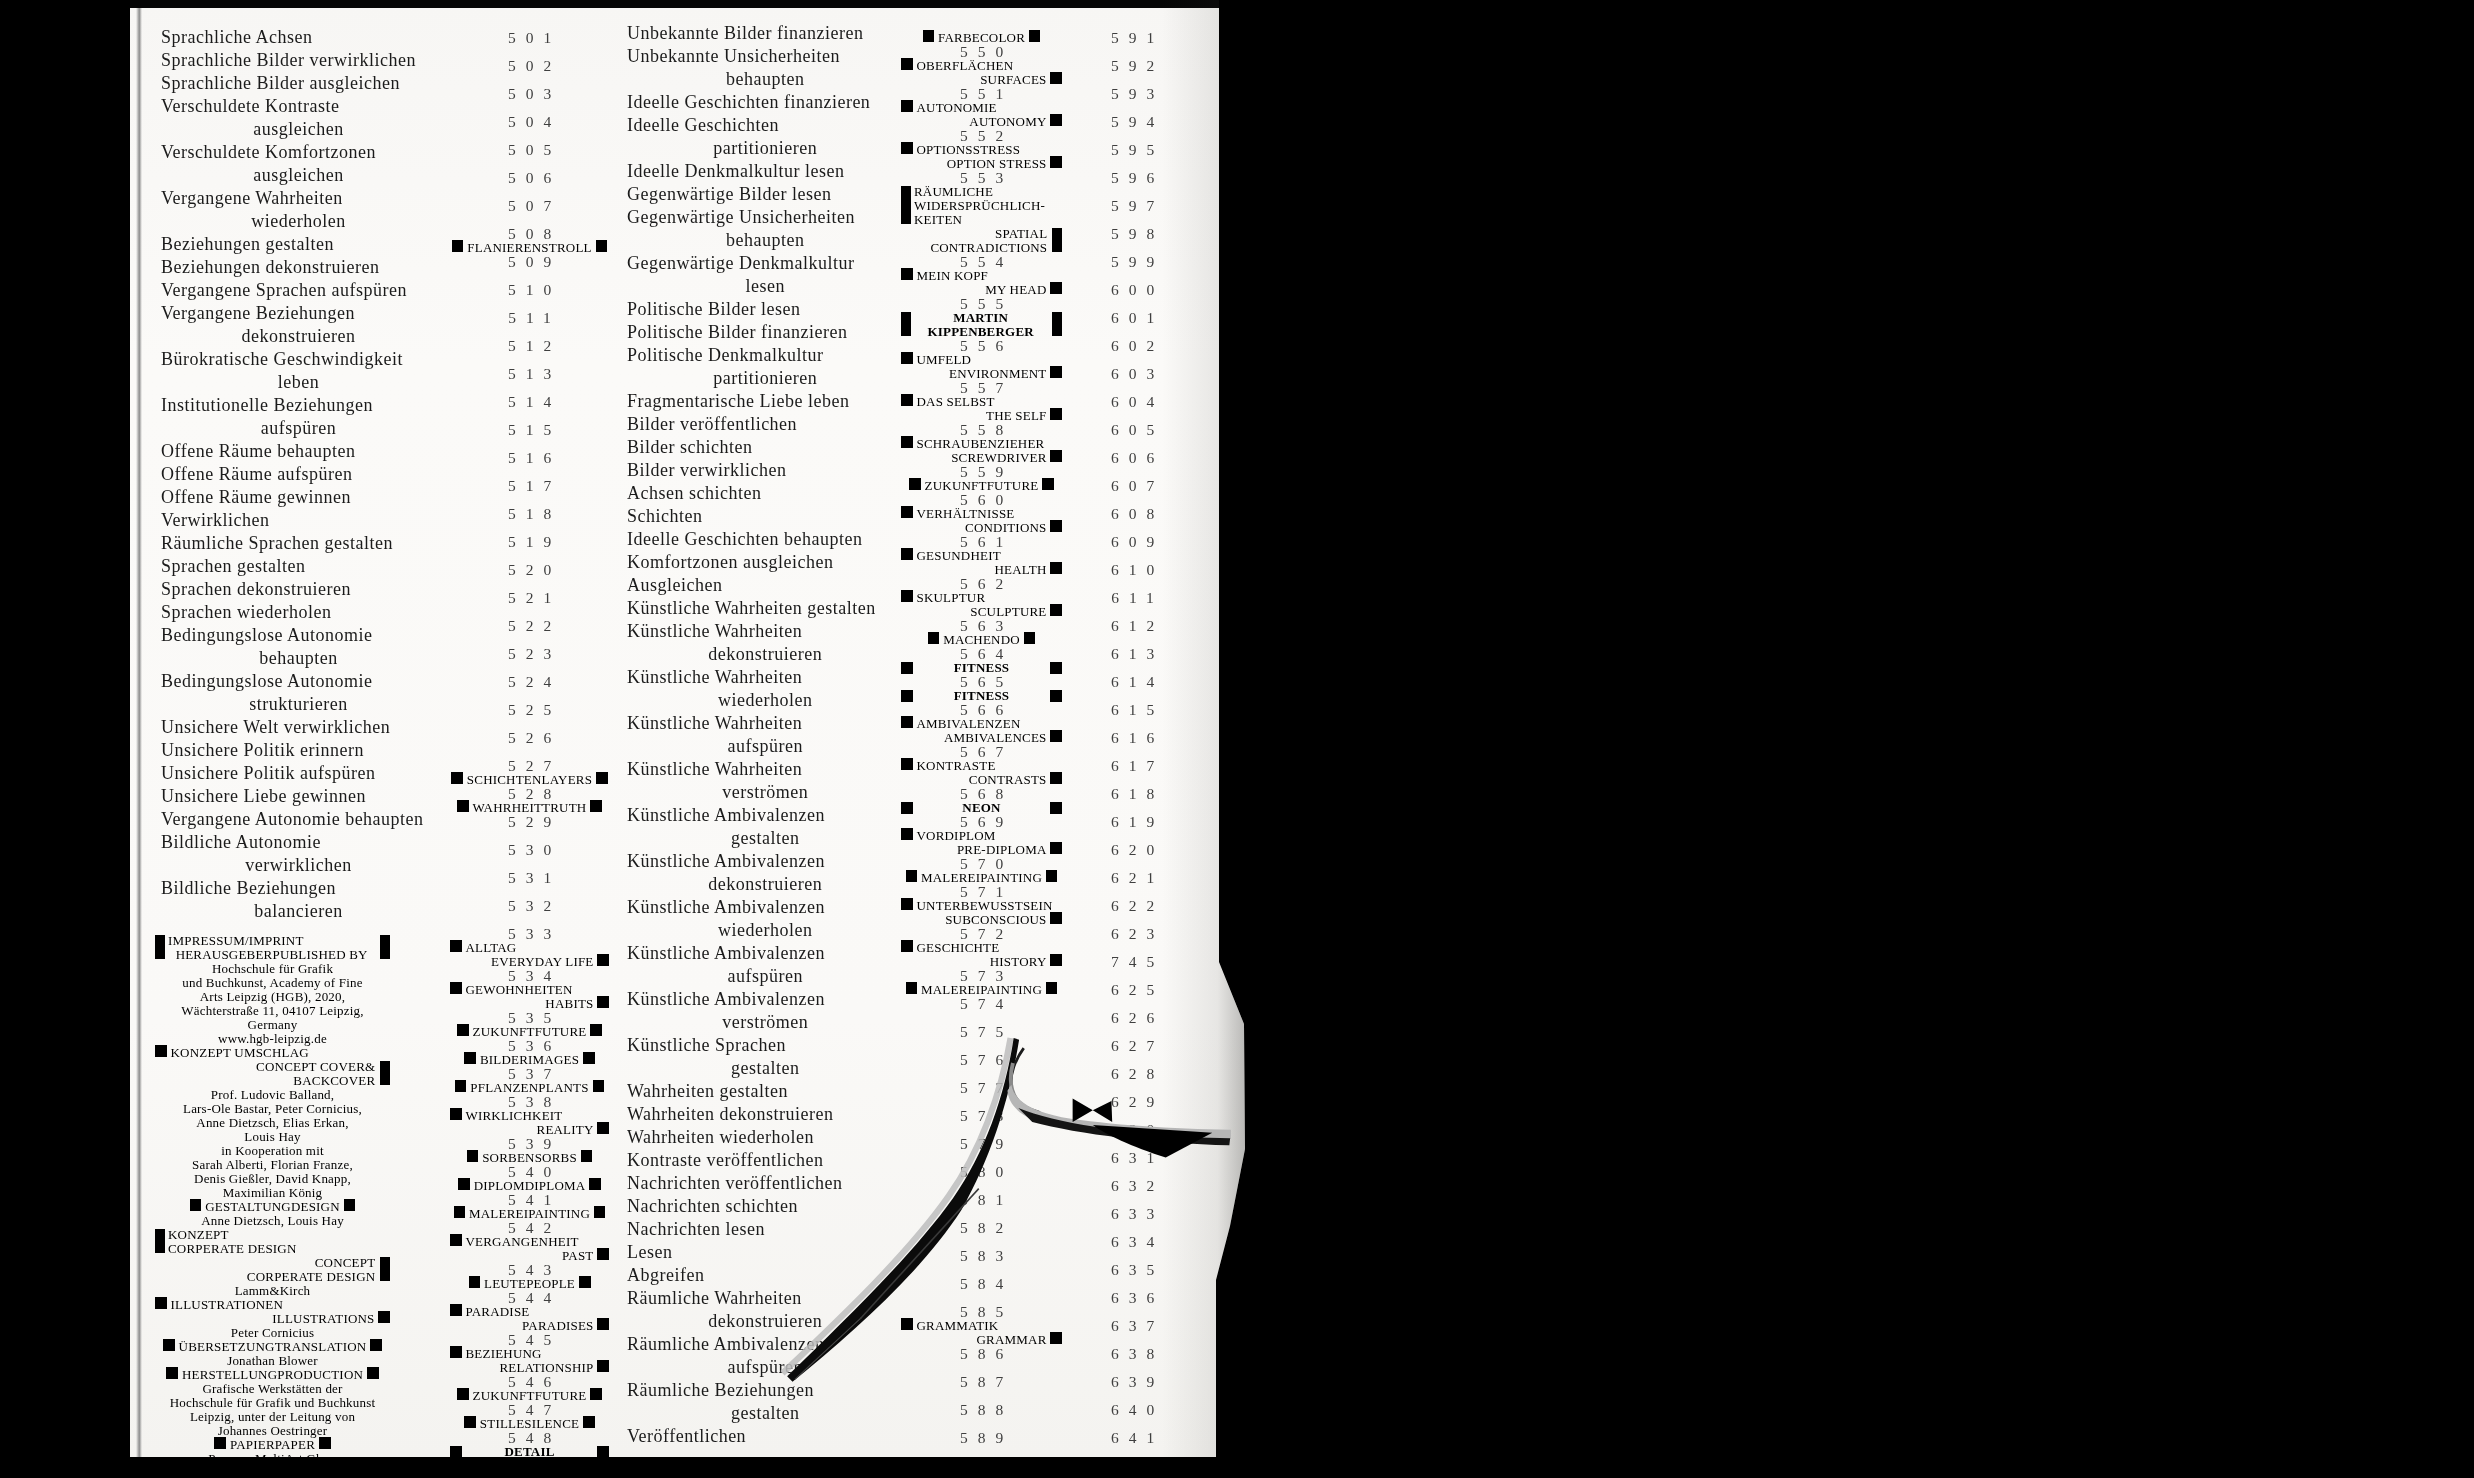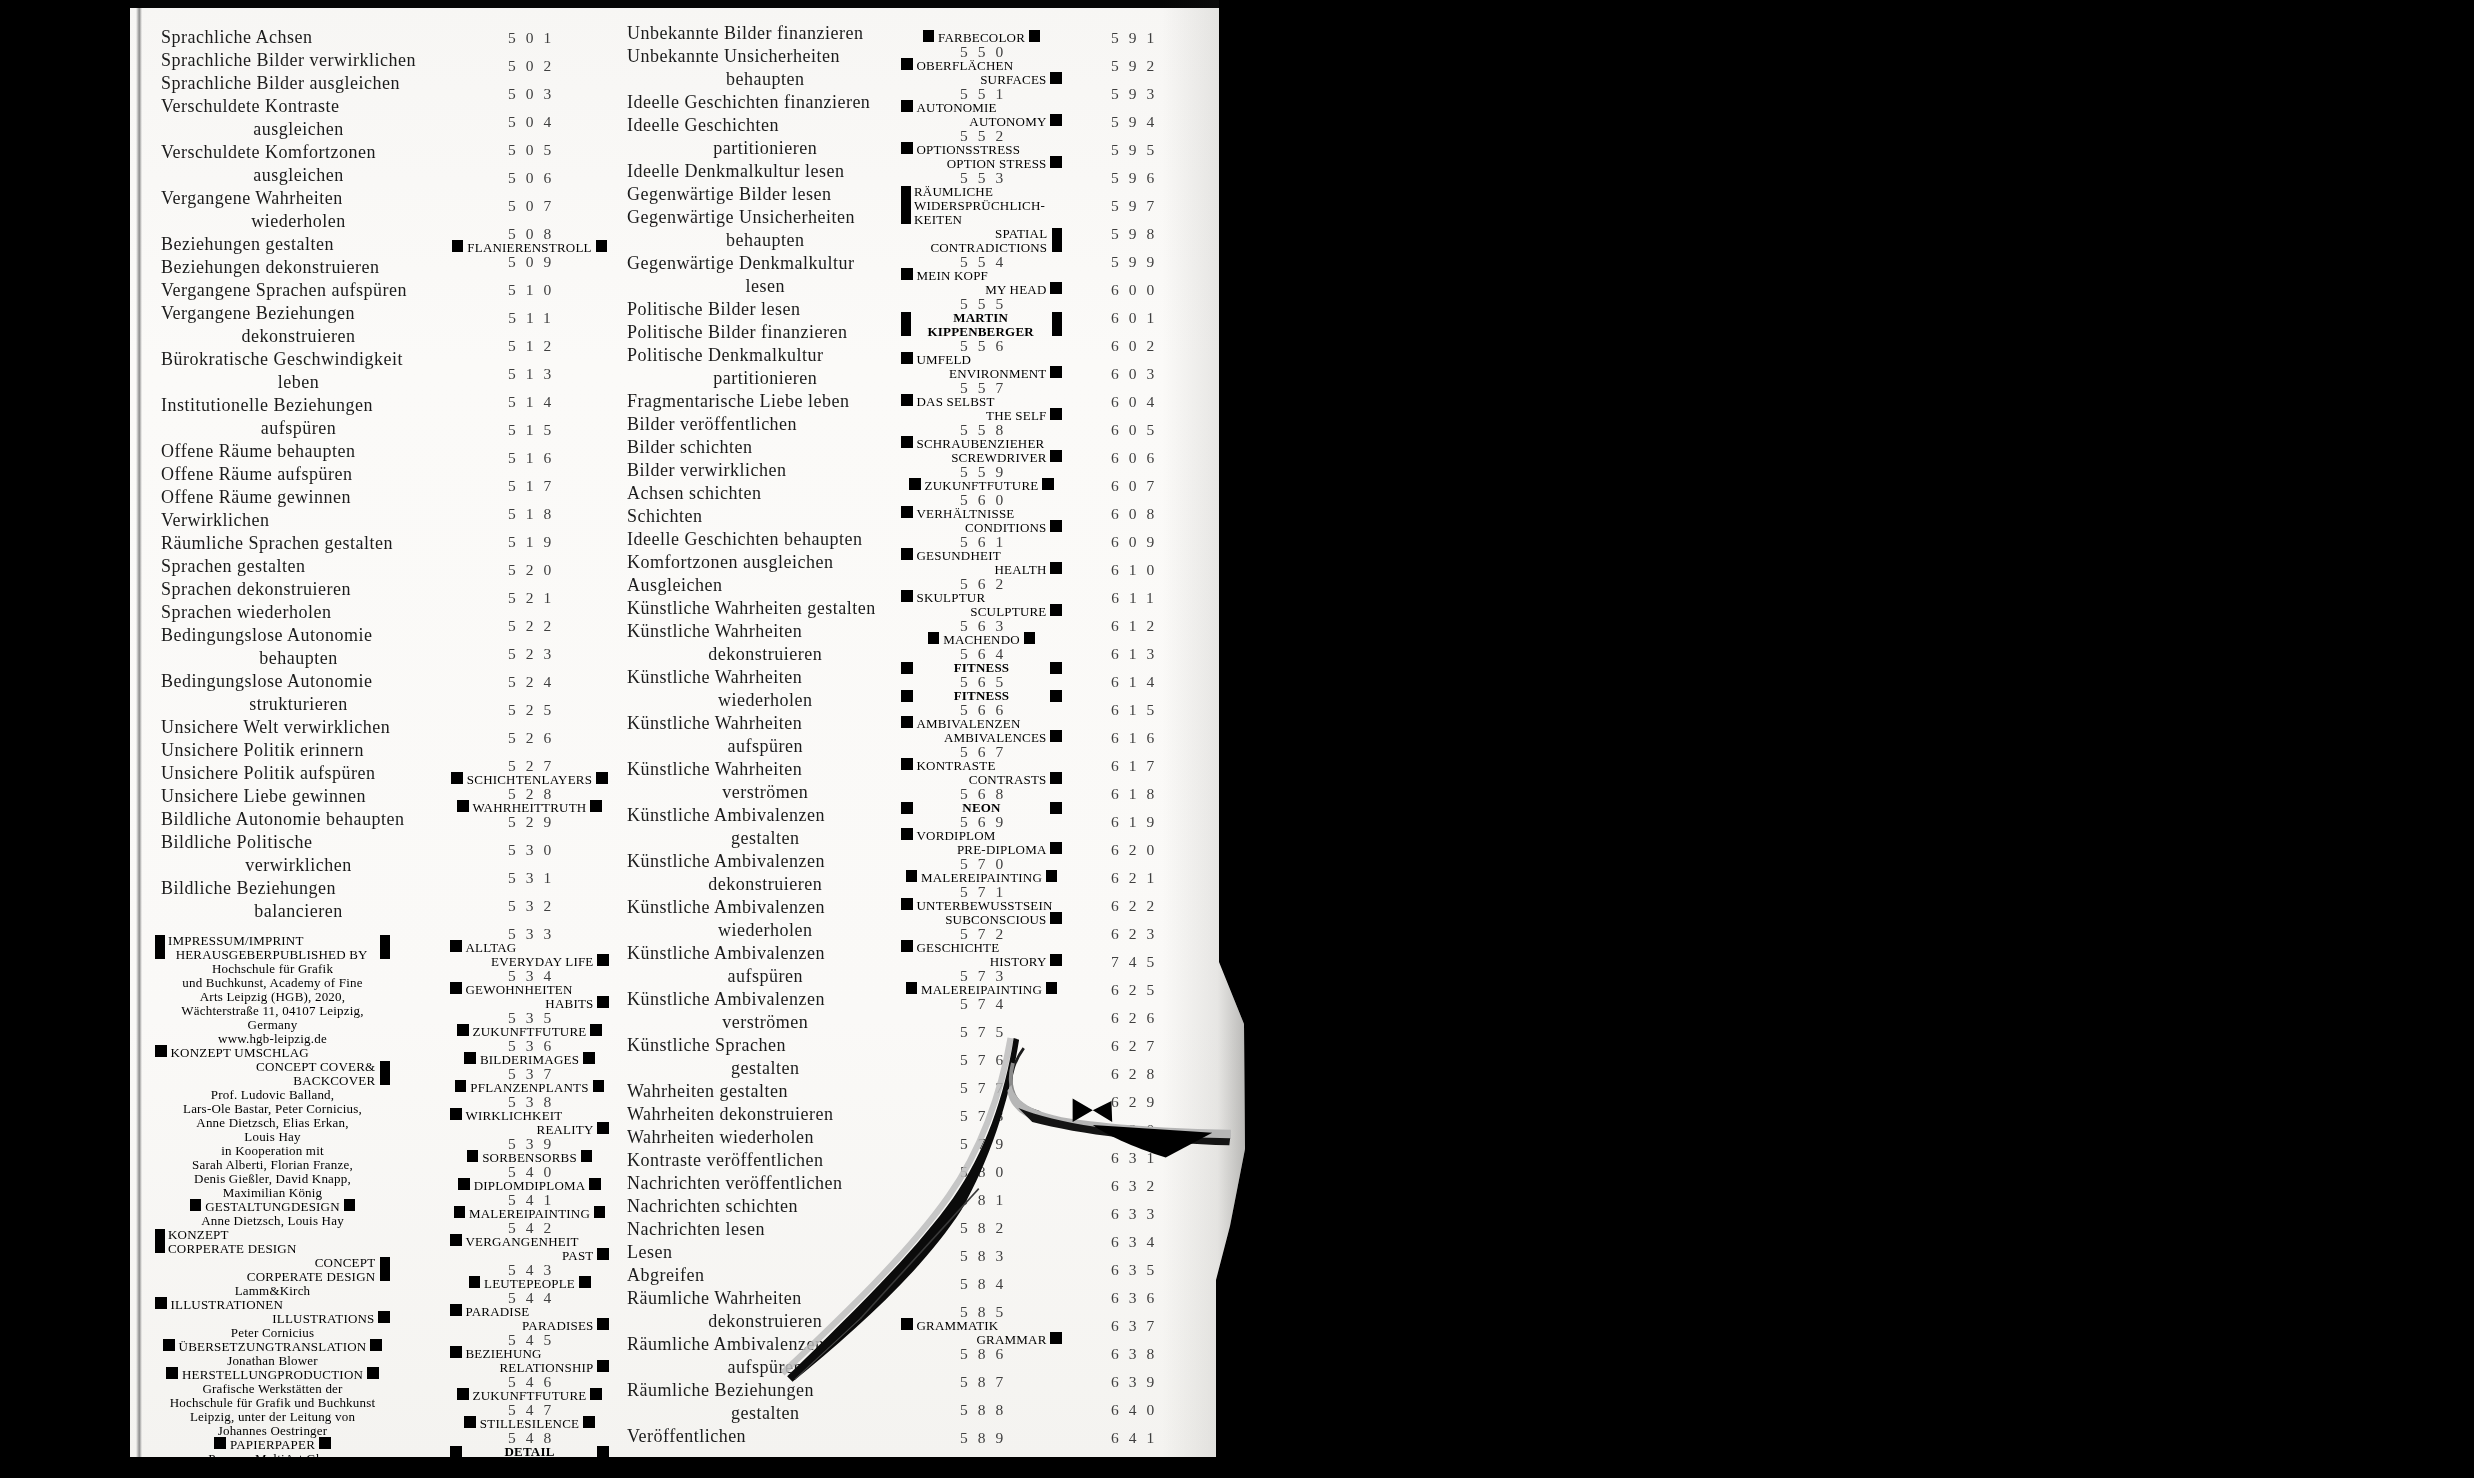--- a/index.html
+++ b/index.html
@@ -87,22 +87,22 @@
       <div class="pl">Sprachen dekonstruieren</div>
       <div class="pl">Sprachen wiederholen</div>
       <div class="pl">Bedingungslose Autonomie</div>
       <div class="pl cont">behaupten</div>
       <div class="pl">Bedingungslose Autonomie</div>
       <div class="pl cont">strukturieren</div>
       <div class="pl">Unsichere Welt verwirklichen</div>
       <div class="pl">Unsichere Politik erinnern</div>
       <div class="pl">Unsichere Politik aufspüren</div>
       <div class="pl">Unsichere Liebe gewinnen</div>
-      <div class="pl">Bildliche Autonomie behaupten</div>
-      <div class="pl">Bildliche Politische</div>
+      <div class="pl">Vergangene Autonomie behaupten</div>
+      <div class="pl">Bildliche Autonomie</div>
       <div class="pl cont">verwirklichen</div>
       <div class="pl">Bildliche Beziehungen</div>
       <div class="pl cont">balancieren</div>
     </div>
   <div id="impress" class="col">
       <div class="row padl kl">
         <div class="bar l" style="height: 24.6px;"></div>
         <div class="bar r" style="height: 24.6px;"></div>
         <span>IMPRESSUM/IMPRINT</span>
       </div>

